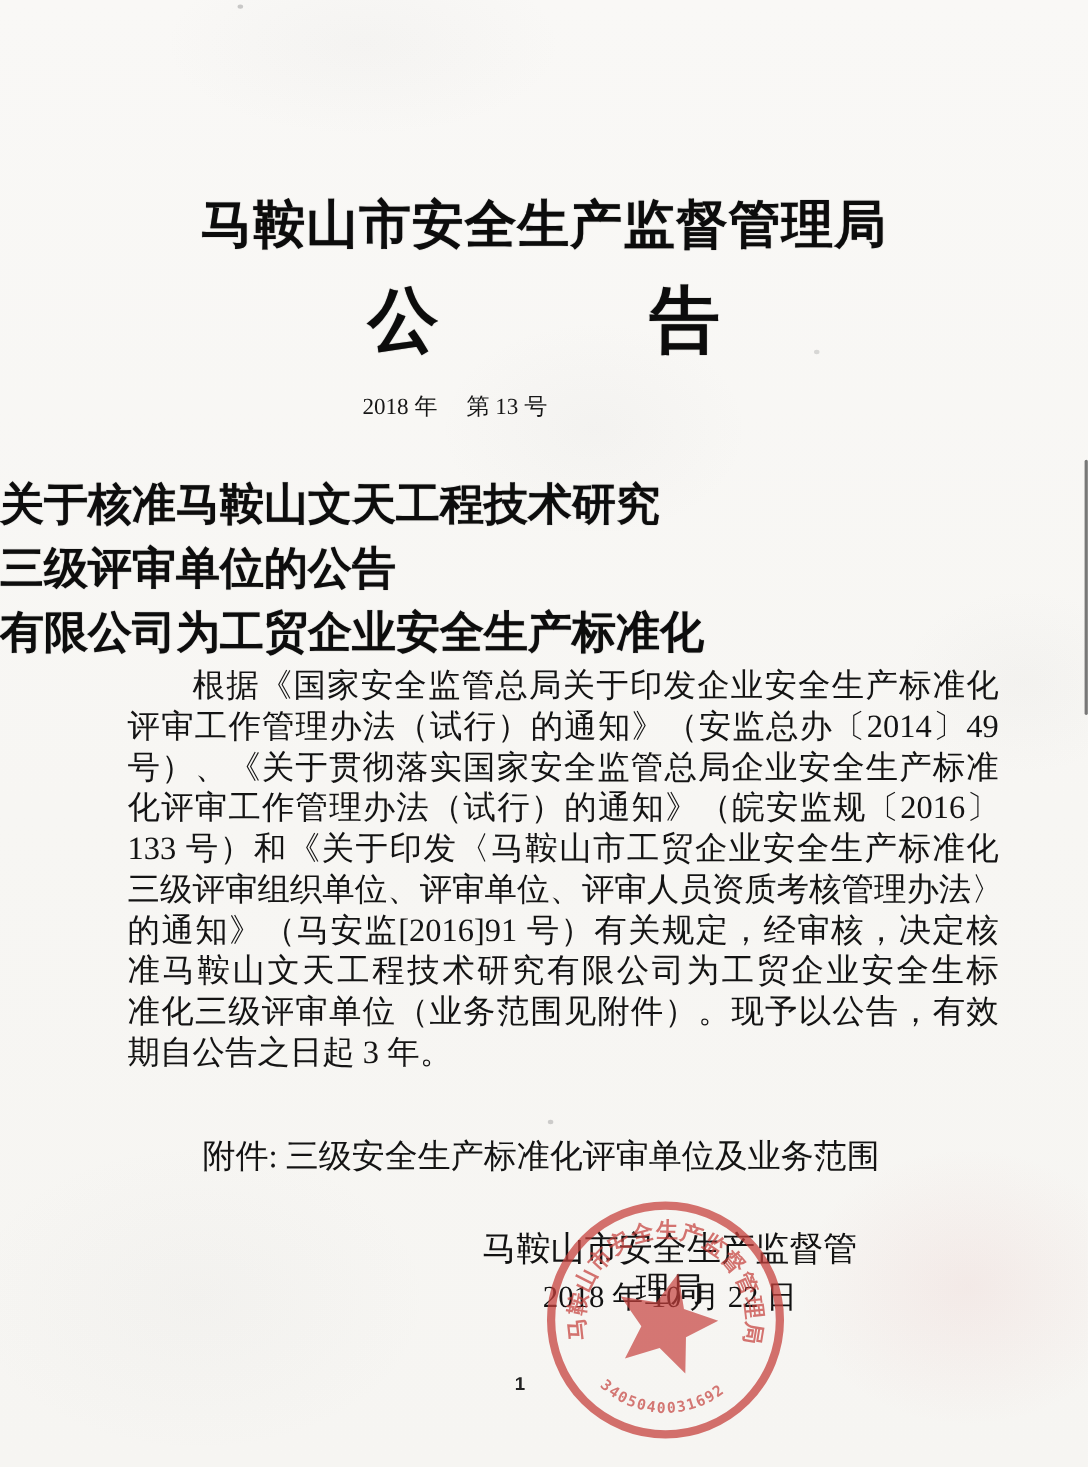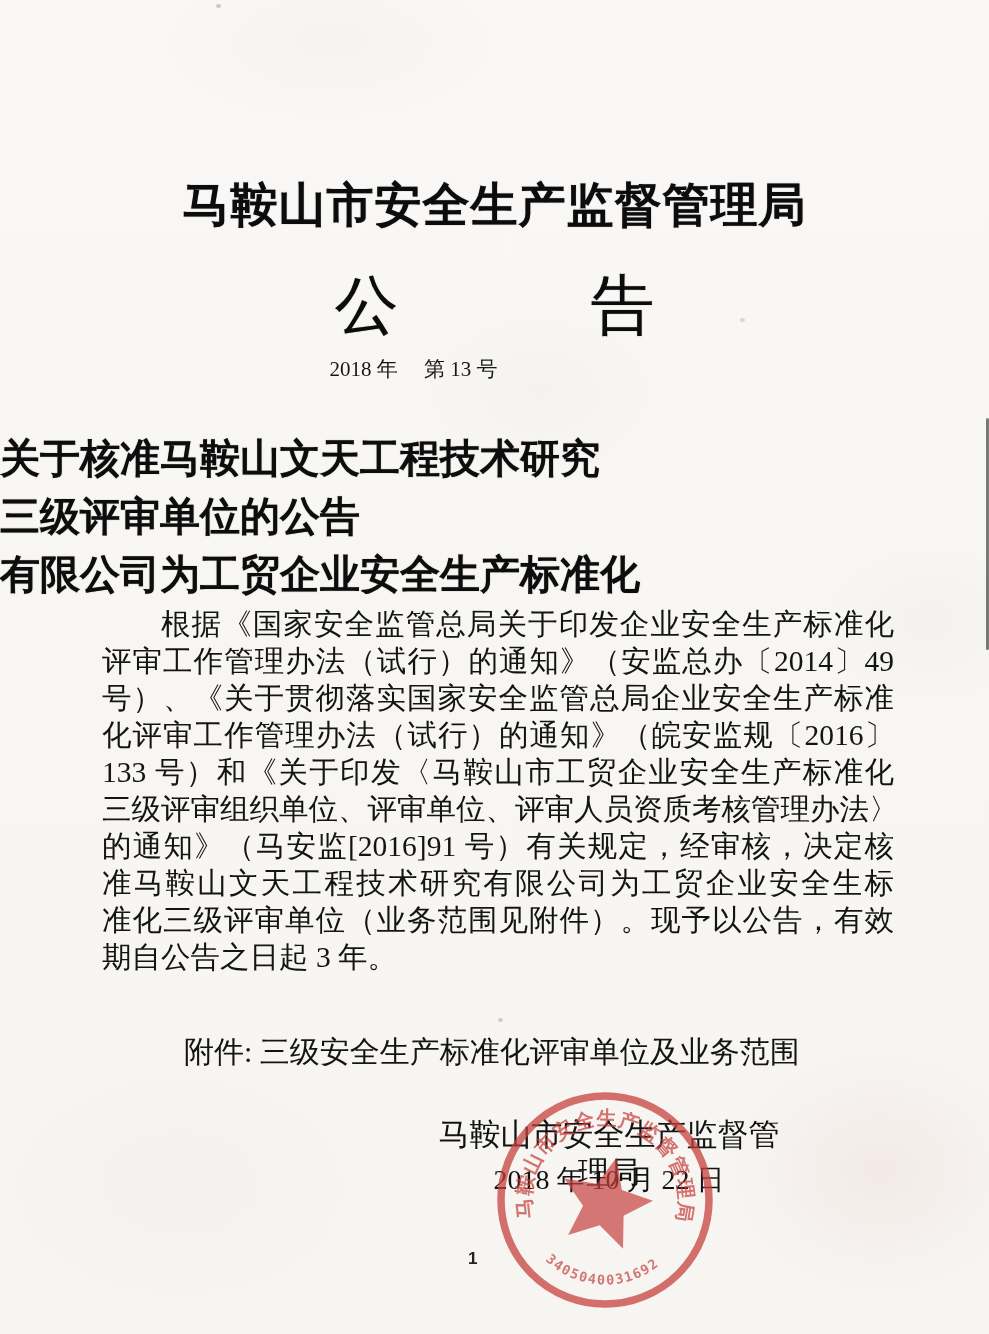--- a/index.html
+++ b/index.html
@@ -18,38 +18,38 @@
       radial-gradient(160px 120px at 930px 620px, rgba(170,170,170,0.06), transparent 70%),
       linear-gradient(180deg,#f9f8f6 0%,#f7f6f3 55%,#f6f5f2 100%);
   }
   .abs{position:absolute;}
   .agency{
     left:0;width:989px;top:174px;line-height:62px;
     text-align:center;font-size:47px;font-weight:bold;color:#0c0c0c;
     letter-spacing:1px;text-shadow:0 0 1px rgba(0,0,0,.55);
   }
   .doctype{
-    left:0;width:989px;top:264px;line-height:84px;
-    text-align:center;font-size:64px;font-weight:normal;color:#0c0c0c;
+    left:0;width:989px;top:250px;line-height:84px;
+    text-align:center;font-size:64px;font-weight:bold;color:#0c0c0c;
     white-space:pre;text-shadow:0 0 1px rgba(0,0,0,.5);
   }
   .issue{
     left:0;width:827px;top:348px;line-height:42px;
     text-align:center;font-size:21px;color:#171717;white-space:pre;
   }
   .doctitle{
     left:0;width:989px;top:430px;line-height:58px;
     text-align:left;font-size:40px;font-weight:bold;color:#0d0d0d;
     text-shadow:0 0 1px rgba(0,0,0,.5);
   }
   .bodyblock{
     left:102px;top:606px;width:792px;
     font-size:29.5px;line-height:37px;color:#141414;
   }
-  .bline{width:100%;text-align:justify;text-align-last:justify;text-justify:inter-character;white-space:nowrap;}
+  .bline{width:100%;text-align:justify;text-align-last:justify;text-justify:inter-character;white-space:nowrap;margin-left:14px;}
   .bline.first{text-indent:2em;}
   .bline.last{text-align:center;text-align-last:left;}
   .attachment{
     left:184px;top:1032px;width:700px;line-height:40px;
     font-size:30px;color:#141414;white-space:pre;
   }
   .sig-org{
     left:425px;top:1116px;width:368px;line-height:38px;
     text-align:center;font-size:31px;color:#121212;
   }

